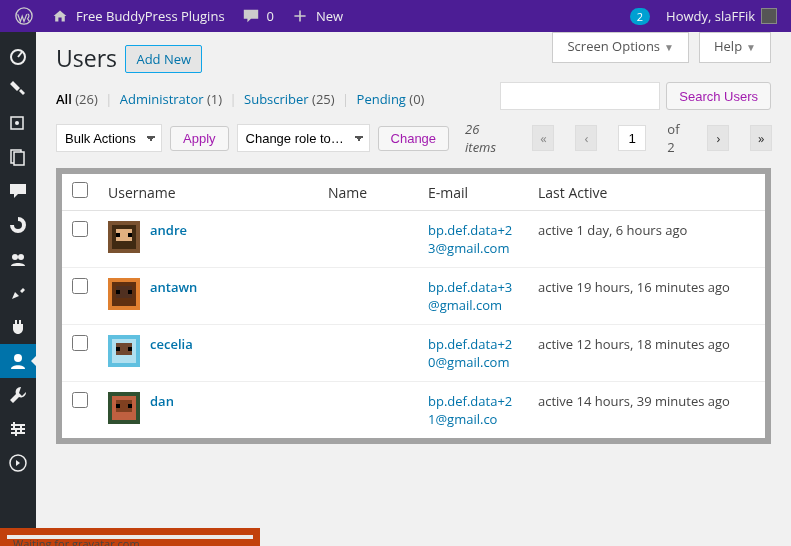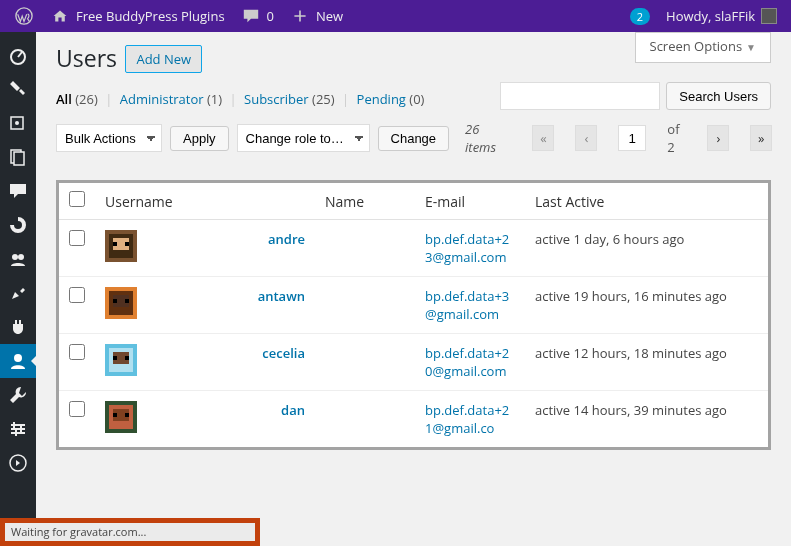--- a/index.html
+++ b/index.html
@@ -34,46 +34,46 @@
 .subsubsub a { color: #0073aa; text-decoration: none; }
 .subsubsub .count { color: #555; }
 .subsubsub .sep { color: #ccc; margin: 0 4px; }
 .subsubsub .current a { color: #000; font-weight:600; }
 
 .search-box { position: absolute; right: 20px; top: 50px; display: flex; gap: 6px; }
 .search-box input[type=search] { border: 1px solid #ddd; padding: 4px 8px; width: 160px; height: 28px; background:#fff; }
 
 .tablenav { display: flex; align-items: center; margin-top: 12px; gap: 8px; }
 select.bulk, select.role { border: 1px solid #ddd; background: #fff; padding: 2px 24px 2px 8px; height: 28px; font-size:13px; -webkit-appearance:none; appearance:none; background-image: linear-gradient(45deg, transparent 50%, #555 50%), linear-gradient(135deg, #555 50%, transparent 50%); background-position: right 10px center, right 5px center; background-size: 5px 5px, 5px 5px; background-repeat:no-repeat; }
-.button { background: #f7f7f7; border: 1px solid #ccc; padding: 4px 12px; border-radius: 3px; cursor: pointer; font-size: 13px; color: #000000; }
+.button { background: #f7f7f7; border: 1px solid #ccc; padding: 4px 12px; border-radius: 3px; cursor: pointer; font-size: 13px; color: #a21caf; }
 
 .tablenav .spacer { flex: 1; }
 .paginate { display: flex; align-items: center; gap: 21px; color: #555; font-style: normal; }
 .paginate .disp { font-style: italic; margin-right: 6px; }
 .paginate .pbtn { background: #e5e5e5; border: 1px solid #ddd; width: 26px; height: 26px; display: inline-flex; align-items: center; justify-content: center; cursor: pointer; color:#888; }
 .paginate .pbtn.enabled { color:#333; }
 .paginate input { width: 28px; text-align: center; border: 1px solid #ddd; height: 26px; }
 
-table.users { width: 100%; border-collapse: collapse; background: #fff; margin-top: 24px; border: 3px solid #a3a3a3; }
+table.users { width: 100%; border-collapse: collapse; background: #fff; margin-top: 12px; border: 6px solid #a3a3a3; }
 table.users thead th { text-align: left; font-weight: 400; padding: 8px 10px; border-bottom: 1px solid #e1e1e1; font-size:14px; color:#333; }
 table.users td { padding: 10px; vertical-align: top; font-size: 13px; }
 table.users tbody tr { border-bottom: 1px solid #eee; }
 .cb-col { width: 30px; text-align:center; }
 .user-col { width: 220px; }
 .name-col { width: 100px; }
 .email-col { width: 110px; }
-.user-cell { display: flex; align-items: flex-start; gap: 10px; justify-content: space-between; }
+.user-cell { display: flex; align-items: flex-start; gap: 10px; }
 .uname { color: #0073aa; font-weight: 600; }
 .email { color: #0073aa; word-break: break-all; }
 input[type=checkbox] { width:16px; height:16px; border:1px solid #bbb; }
 
 
 .av { width:32px; height:32px; position:relative; overflow:hidden; }
 
-.statusbar { position: fixed; bottom: 0; left: 0; height: 28px; width: 260px; background: #ebebeb; border: 5px solid #c2410c; font-size: 11px; padding: 1px 6px; color: #444; }
+.statusbar { position: fixed; bottom: 0; left: 0; height: 18px; width: 260px; background: #ebebeb; border: 7px solid #c2410c; font-size: 11px; padding: 1px 6px; color: #444; }
 </style>
 </head>
 <body>
 
 <div class="adminbar">
   <div class="ab-item">
     <span class="ab-icon">
       <svg viewBox="0 0 20 20" width="18" height="18" fill="#ccc">
           <circle cx="10" cy="10" r="9" fill="none" stroke="#ccc" stroke-width="1.5"></circle>
           <path d="M3 8 L6 16 L8 10 L10 16 L13 8 M14 8 C16 8 16 11 14 13 L16 16" stroke="#ccc" stroke-width="1.3" fill="none"></path>
@@ -192,20 +192,21 @@
         <svg width="20" height="20" viewBox="0 0 20 20" fill="#eee">
           <circle cx="10" cy="10" r="8" fill="none" stroke="#eee" stroke-width="1.5"></circle>
           <path d="M8 7 L12 10 L8 13 Z"></path>
         </svg>
       </div>
   </div>
 
   <div class="main">
     <div class="top-right">
       <div class="tr-btn"><span>Screen Options</span><span class="tr-arrow">▼</span></div>
+      <div class="tr-btn"><span>Help</span><span class="tr-arrow">▼</span></div>
     </div>
 
     <h1 class="title">Users</h1>
     <a class="page-title-action">Add New</a>
 
     <div class="subsubsub">
       <span class="current"><a><span>All</span></a> <span class="count">(26)</span></span>
       <span class="sep">|</span>
       <a><span>Administrator</span></a> <span class="count">(1)</span>
       <span class="sep">|</span>

